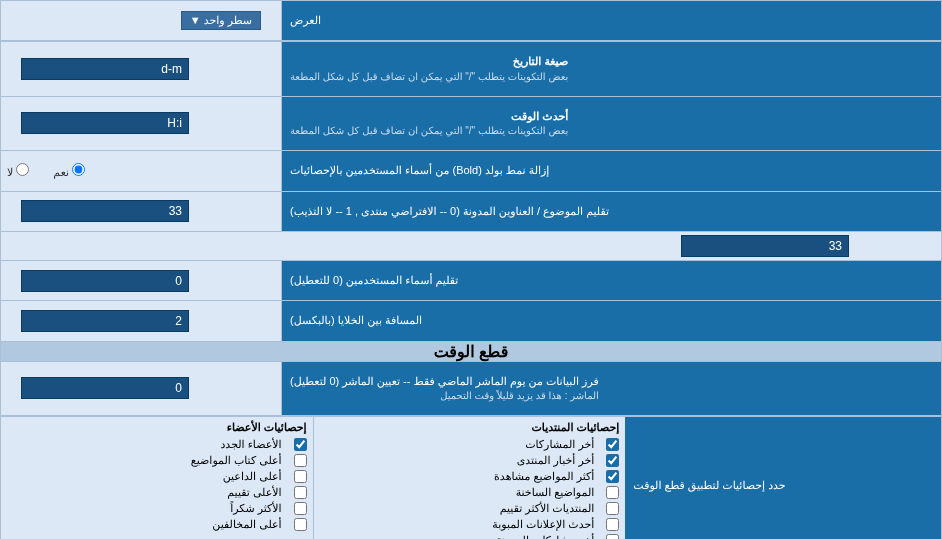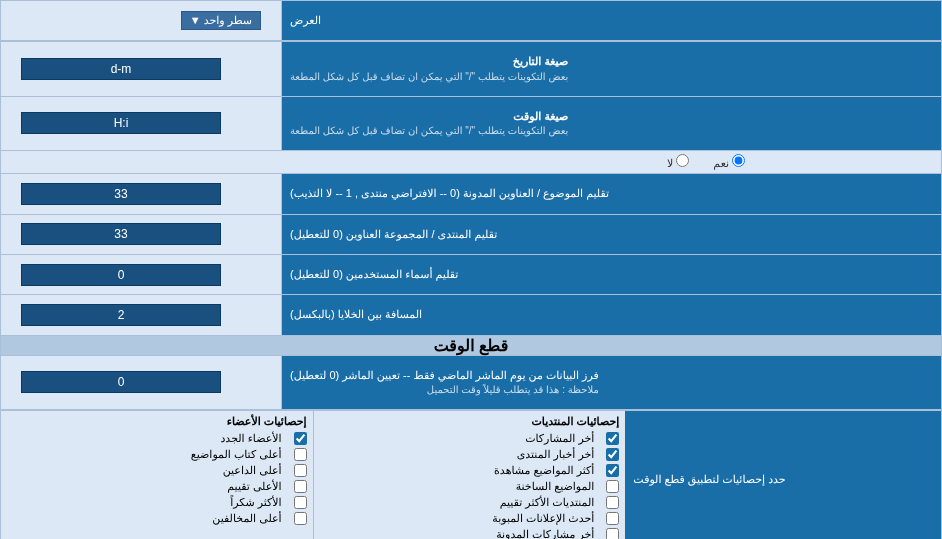--- a/index.html
+++ b/index.html
@@ -40,22 +40,22 @@
       display: flex;
       align-items: center;
       justify-content: flex-end;
     }
     .input-box {
       background: #1a5080;
       color: #fff;
       border: 1px solid #0a3a60;
       padding: 2px 6px;
       font-size: 12px;
-      text-align: center;
-      width: 200px;
+      text-align: right;
+      width: 168px;
       height: 22px;
       direction: ltr;
     }
     .dropdown-btn {
       background: #3a6ea0;
       color: #fff;
       border: 1px solid #2a5a8a;
       padding: 2px 8px;
       font-size: 11px;
       cursor: pointer;
@@ -153,30 +153,33 @@
       </div>
     </div>
     <div class="input-cell">
       <input type="text" class="input-box" value="d-m" style="">
     </div>
   </div>
 
   <div class="row">
     <div class="label-cell">
       <div style="text-align:right;">
-        <span style="font-weight:bold; display:block;">صيغة الوقت</span>
+        <span style="font-weight:bold; display:block;">أحدث الوقت</span>
         <span class="small-note">بعض التكوينات يتطلب "/" التي يمكن ان تضاف قبل كل شكل المطعة</span>
       </div>
     </div>
     <div class="input-cell">
       <input type="text" class="input-box" value="H:i" style="">
     </div>
   </div>
 
   <div class="row">
+    <div class="label-cell">
+      <span>إزالة نمط بولد (Bold) من أسماء المستخدمين بالإحصائيات</span>
+    </div>
     <div class="radio-cell">
       <label class="radio-label">
         <input type="radio" name="bold_remove" checked="" style="">
         <span>نعم</span>
       </label>
       <span style="width:8px;"></span>
       <label class="radio-label">
         <input type="radio" name="bold_remove" style="">
         <span>لا</span>
       </label>
@@ -186,23 +189,20 @@
   <div class="row">
     <div class="label-cell">
       <span>تقليم الموضوع / العناوين المدونة (0 -- الافتراضي منتدى , 1 -- لا التذيب)</span>
     </div>
     <div class="input-cell">
       <input type="text" class="input-box" value="33" style="">
     </div>
   </div>
 
   <div class="row">
-    <div class="label-cell">
-      <span>تقليم المنتدى / المجموعة العناوين (0 للتعطيل)</span>
-    </div>
     <div class="input-cell">
       <input type="text" class="input-box" value="33" style="">
     </div>
   </div>
 
   <div class="row">
     <div class="label-cell">
       <span>تقليم أسماء المستخدمين (0 للتعطيل)</span>
     </div>
     <div class="input-cell">
@@ -220,21 +220,21 @@
   </div>
 
   <div class="section-header">
     <span>قطع الوقت</span>
   </div>
 
   <div class="row">
     <div class="label-cell">
       <div style="text-align:right;">
         <span style="display:block;">فرز البيانات من يوم الماشر الماضي فقط -- تعيين الماشر (0 لتعطيل)</span>
-        <span class="small-note">ملاحظة : هذا قد يتطلب قليلاً وقت التحميل</span>
+        <span class="small-note">الماشر : هذا قد يزيد قليلاً وقت التحميل</span>
       </div>
     </div>
     <div class="input-cell">
       <input type="text" class="input-box" value="0" style="">
     </div>
   </div>
 
   <div class="checkboxes-section">
 
     <div class="limit-label-cell">

